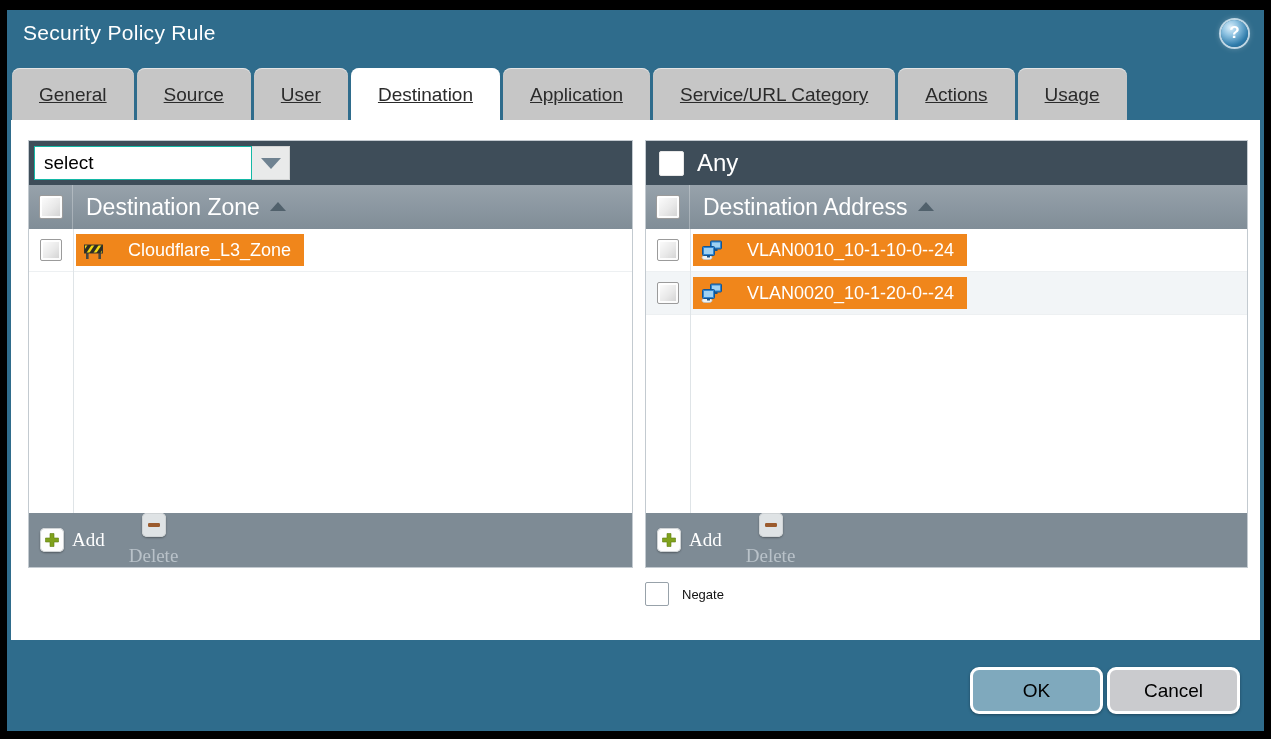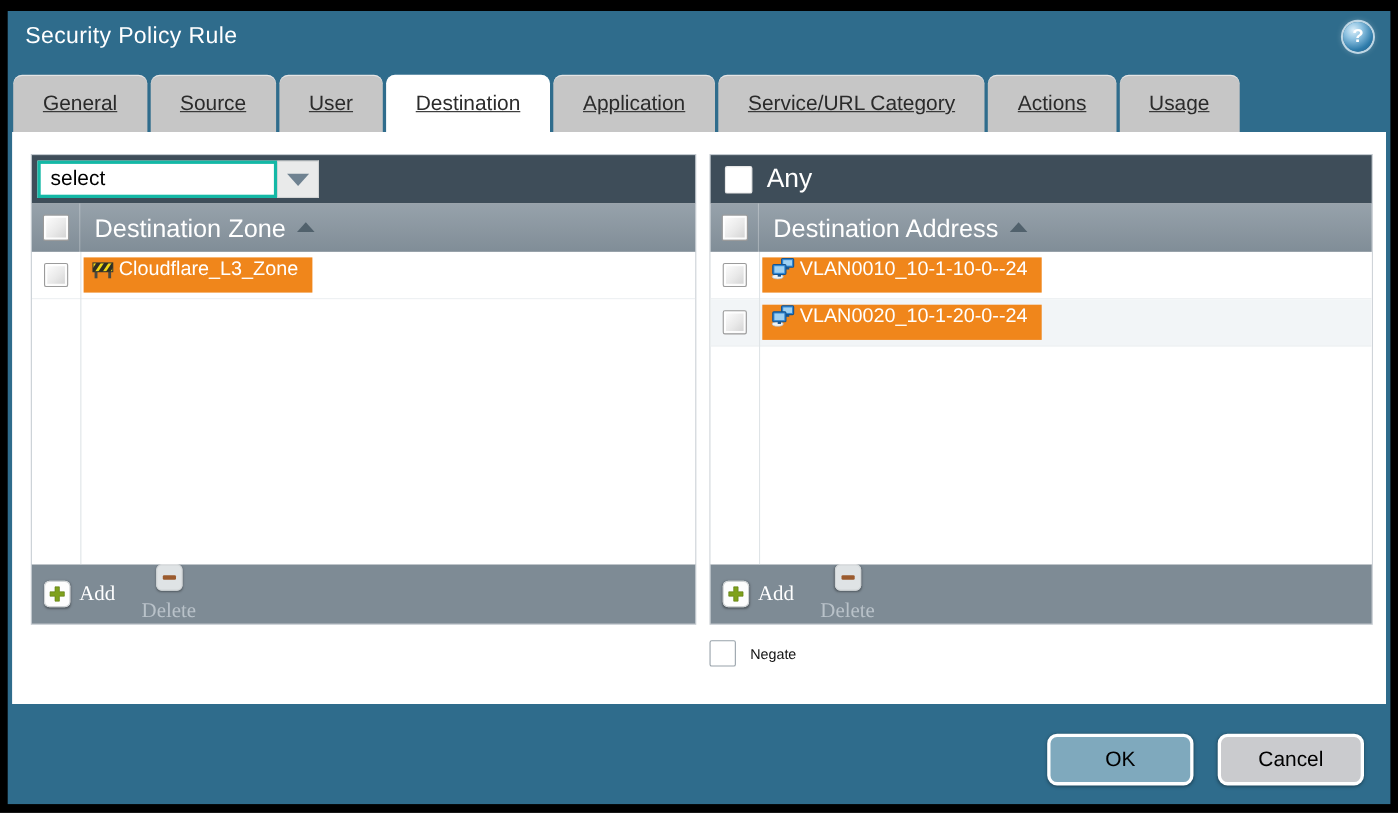--- a/index.html
+++ b/index.html
@@ -26,21 +26,21 @@
 
   
   .content { position:relative; background:#fff; margin:0 4px; height:520px; }
 
   .panel { position:absolute; top:20px; height:428px; border:1px solid #c3cad0;
     display:flex; flex-direction:column; }
   .panel.left  { left:17px;  width:605px; }
   .panel.right { left:634px; width:603px; }
 
   .ptoolbar { flex:0 0 44px; background:#3E4D59; display:flex; align-items:center; padding:0 5px; }
-  .filter-input { width:218px; height:34px; border:3px solid #14b8a6; font-size:19px;
+  .filter-input { width:218px; height:34px; border:1px solid #14b8a6; font-size:19px;
     padding:0 9px; color:#000; background:#fff; font-family:inherit; outline:none; }
   .dd-btn { width:38px; height:34px; background:#e9eaea; border:1px solid #d2d4d4; border-left:none;
     display:flex; align-items:center; justify-content:center; cursor:pointer; }
   .dd-arrow { width:0; height:0; border-left:10px solid transparent; border-right:10px solid transparent;
     border-top:11px solid #6F8291; }
   .any-label { color:#fff; font-size:24px; margin-left:13px; }
 
   .col-header { flex:0 0 44px; background:linear-gradient(#97a2ab,#808d97);
     display:flex; align-items:center; color:#fff; font-size:23px; }
   .cb-cell { width:44px; display:flex; align-items:center; justify-content:center; align-self:stretch;
@@ -48,21 +48,21 @@
   .col-title { display:flex; align-items:center; gap:10px; padding-left:13px; }
   .sort-asc { width:0; height:0; border-left:8px solid transparent; border-right:8px solid transparent;
     border-bottom:9px solid #51616c; margin-top:-2px; }
 
   .pbody { flex:1 1 auto; background:#fff; position:relative; overflow:hidden; }
   .pbody::before { content:""; position:absolute; left:44px; top:0; bottom:0; width:1px; background:#dfe4e7; }
   .row { height:43px; display:flex; align-items:center; border-bottom:1px solid #edf0f2; }
   .row.alt { background:#f2f5f7; }
   .row .cb-cell { border-right:none; }
   .chip { margin-left:3px; background:#F0861B; color:#fff; font-size:18px; height:32px;
-    display:inline-flex; gap:4px; padding:0 13px 0 7px; cursor:pointer; }
+    display:inline-flex; align-items:center; gap:24px; padding:0 13px 0 7px; cursor:pointer; }
 
   .pfooter { flex:0 0 42px; background:#7E8B95; display:flex; align-items:center; padding:0 11px; gap:24px;font-family:Liberation Serif, serif; }
   .tool-btn { display:flex; align-items:center; gap:8px; font-size:19px; color:#fff; cursor:pointer; }
   .tool-btn.disabled { color:#b9c2c9; cursor:default;flex-direction:column; }
   .icon-box { width:24px; height:24px; border-radius:5px; background:#fdfdfd;
     display:flex; align-items:center; justify-content:center;
     box-shadow:0 1px 2px rgba(0,0,0,.35), inset 0 0 0 1px #cfd3d5; }
   .tool-btn.disabled .icon-box { background:#dfe3e5; }
 
   
@@ -71,21 +71,21 @@
   .cb.bevel { width:24px; height:24px; border:1px solid #9b9b9b;
     background:linear-gradient(135deg,#ffffff 0%,#e9e9e9 55%,#cfcfcf 100%);
     box-shadow: inset 0 0 0 2px rgba(255,255,255,.9); }
   .cb.bevel.sm { width:22px; height:22px; }
   .cb.plain { width:24px; height:24px; background:#fff; border:1px solid #98a2aa; }
 
   .negate-row { position:absolute; left:634px; top:462px; display:flex; align-items:center; gap:13px;
     font-size:13px; color:#111; }
 
   
-  .footer-buttons { position:absolute; right:24px; bottom:17px; display:flex; gap:22px;border-radius:15px; }
+  .footer-buttons { position:absolute; right:24px; bottom:17px; display:flex; gap:4px;border-radius:15px; }
   .btn { width:133px; height:47px; border-radius:9px; border:3px solid #fff; font-size:19px;
     font-family:inherit; color:#000; cursor:pointer; box-shadow:0 1px 3px rgba(0,0,0,.35); }
   .btn.ok { background:#7FA9BD; }
   .btn.cancel { background:#CACBCE; }
 </style>
 </head>
 <body>
 
 <div class="dialog">
 

